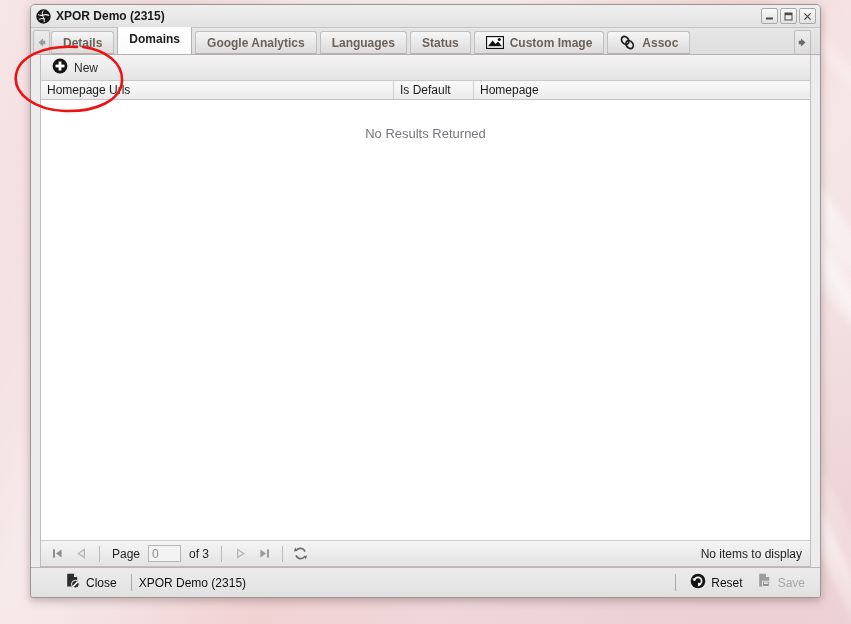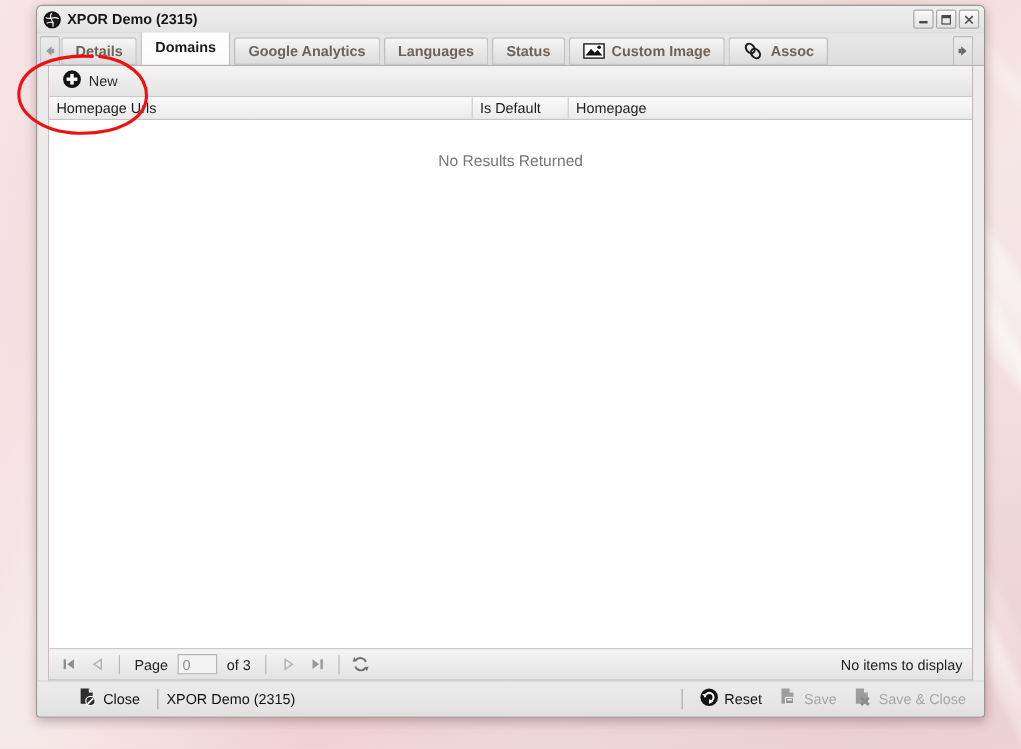--- a/index.html
+++ b/index.html
@@ -517,28 +517,18 @@
       <span>
         <svg width="16" height="16" viewBox="0 0 16 16">
           <path d="M2.2 0.8 H9 L12.2 4 V13.4 H2.2 Z" fill="#9d9d9d"></path>
           <path d="M9 0.8 L9 4 L12.2 4 Z" fill="#efefef"></path>
           <rect x="5.6" y="8.2" width="6.6" height="5.2" fill="#8d8d8d" stroke="#efefef" stroke-width="0.9"></rect>
           <rect x="7" y="9.3" width="3.8" height="1.6" fill="#efefef"></rect>
         </svg>
       </span>
       <span>Save</span>
     </div>
-    <div class="fbtn disabled">
-      <span>
-        <svg width="16" height="16" viewBox="0 0 16 16">
-          <path d="M2.2 0.8 H9 L12.2 4 V13.4 H2.2 Z" fill="#9d9d9d"></path>
-          <path d="M9 0.8 L9 4 L12.2 4 Z" fill="#efefef"></path>
-          <path d="M6.6 8.4 L13 14.4 M13 8.4 L6.6 14.4" stroke="#8d8d8d" stroke-width="2.4"></path>
-        </svg>
-      </span>
-      <span>Save &amp; Close</span>
-    </div>
   </div>
 </div>
 
 <svg id="annotation" viewBox="0 0 112 70">
   <path d="M64 3 C32 1 6 12 3 31 C0 50 22 66 52 67 C84 68 108 56 109 37 C110 19 93 6 70 3" fill="none" stroke="#ee1111" stroke-width="2.6" stroke-linecap="round"></path>
 </svg>
 
 </body></html>

